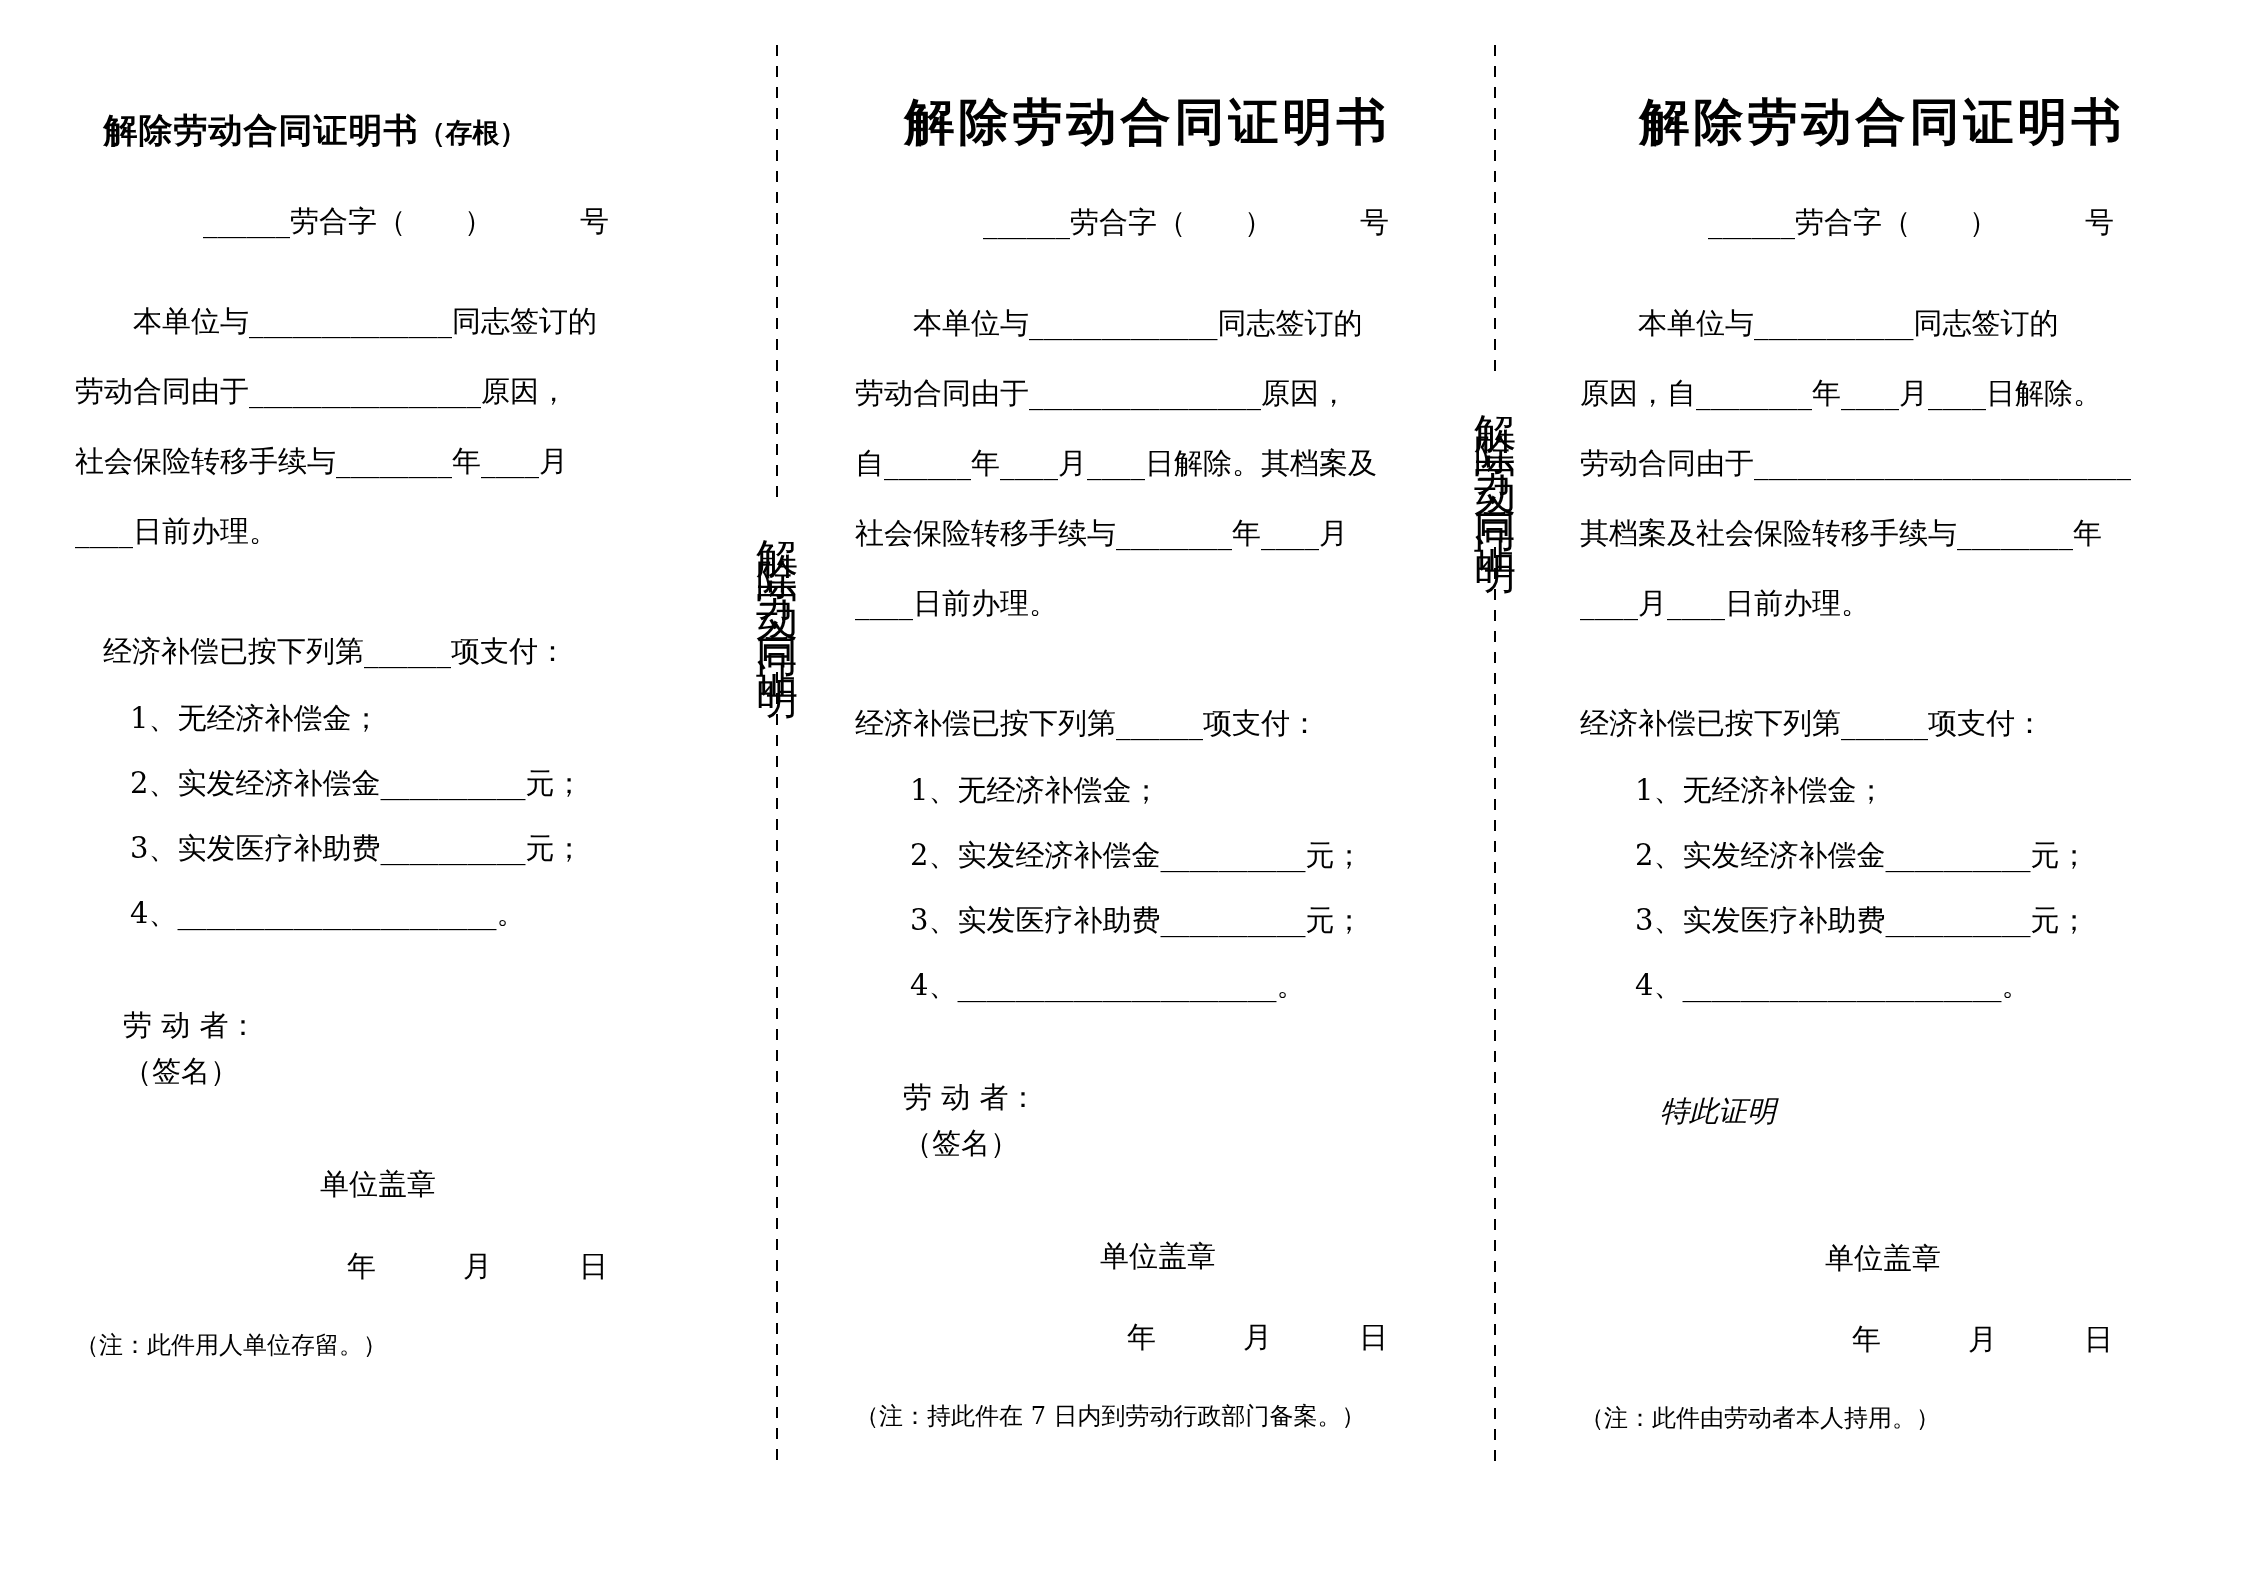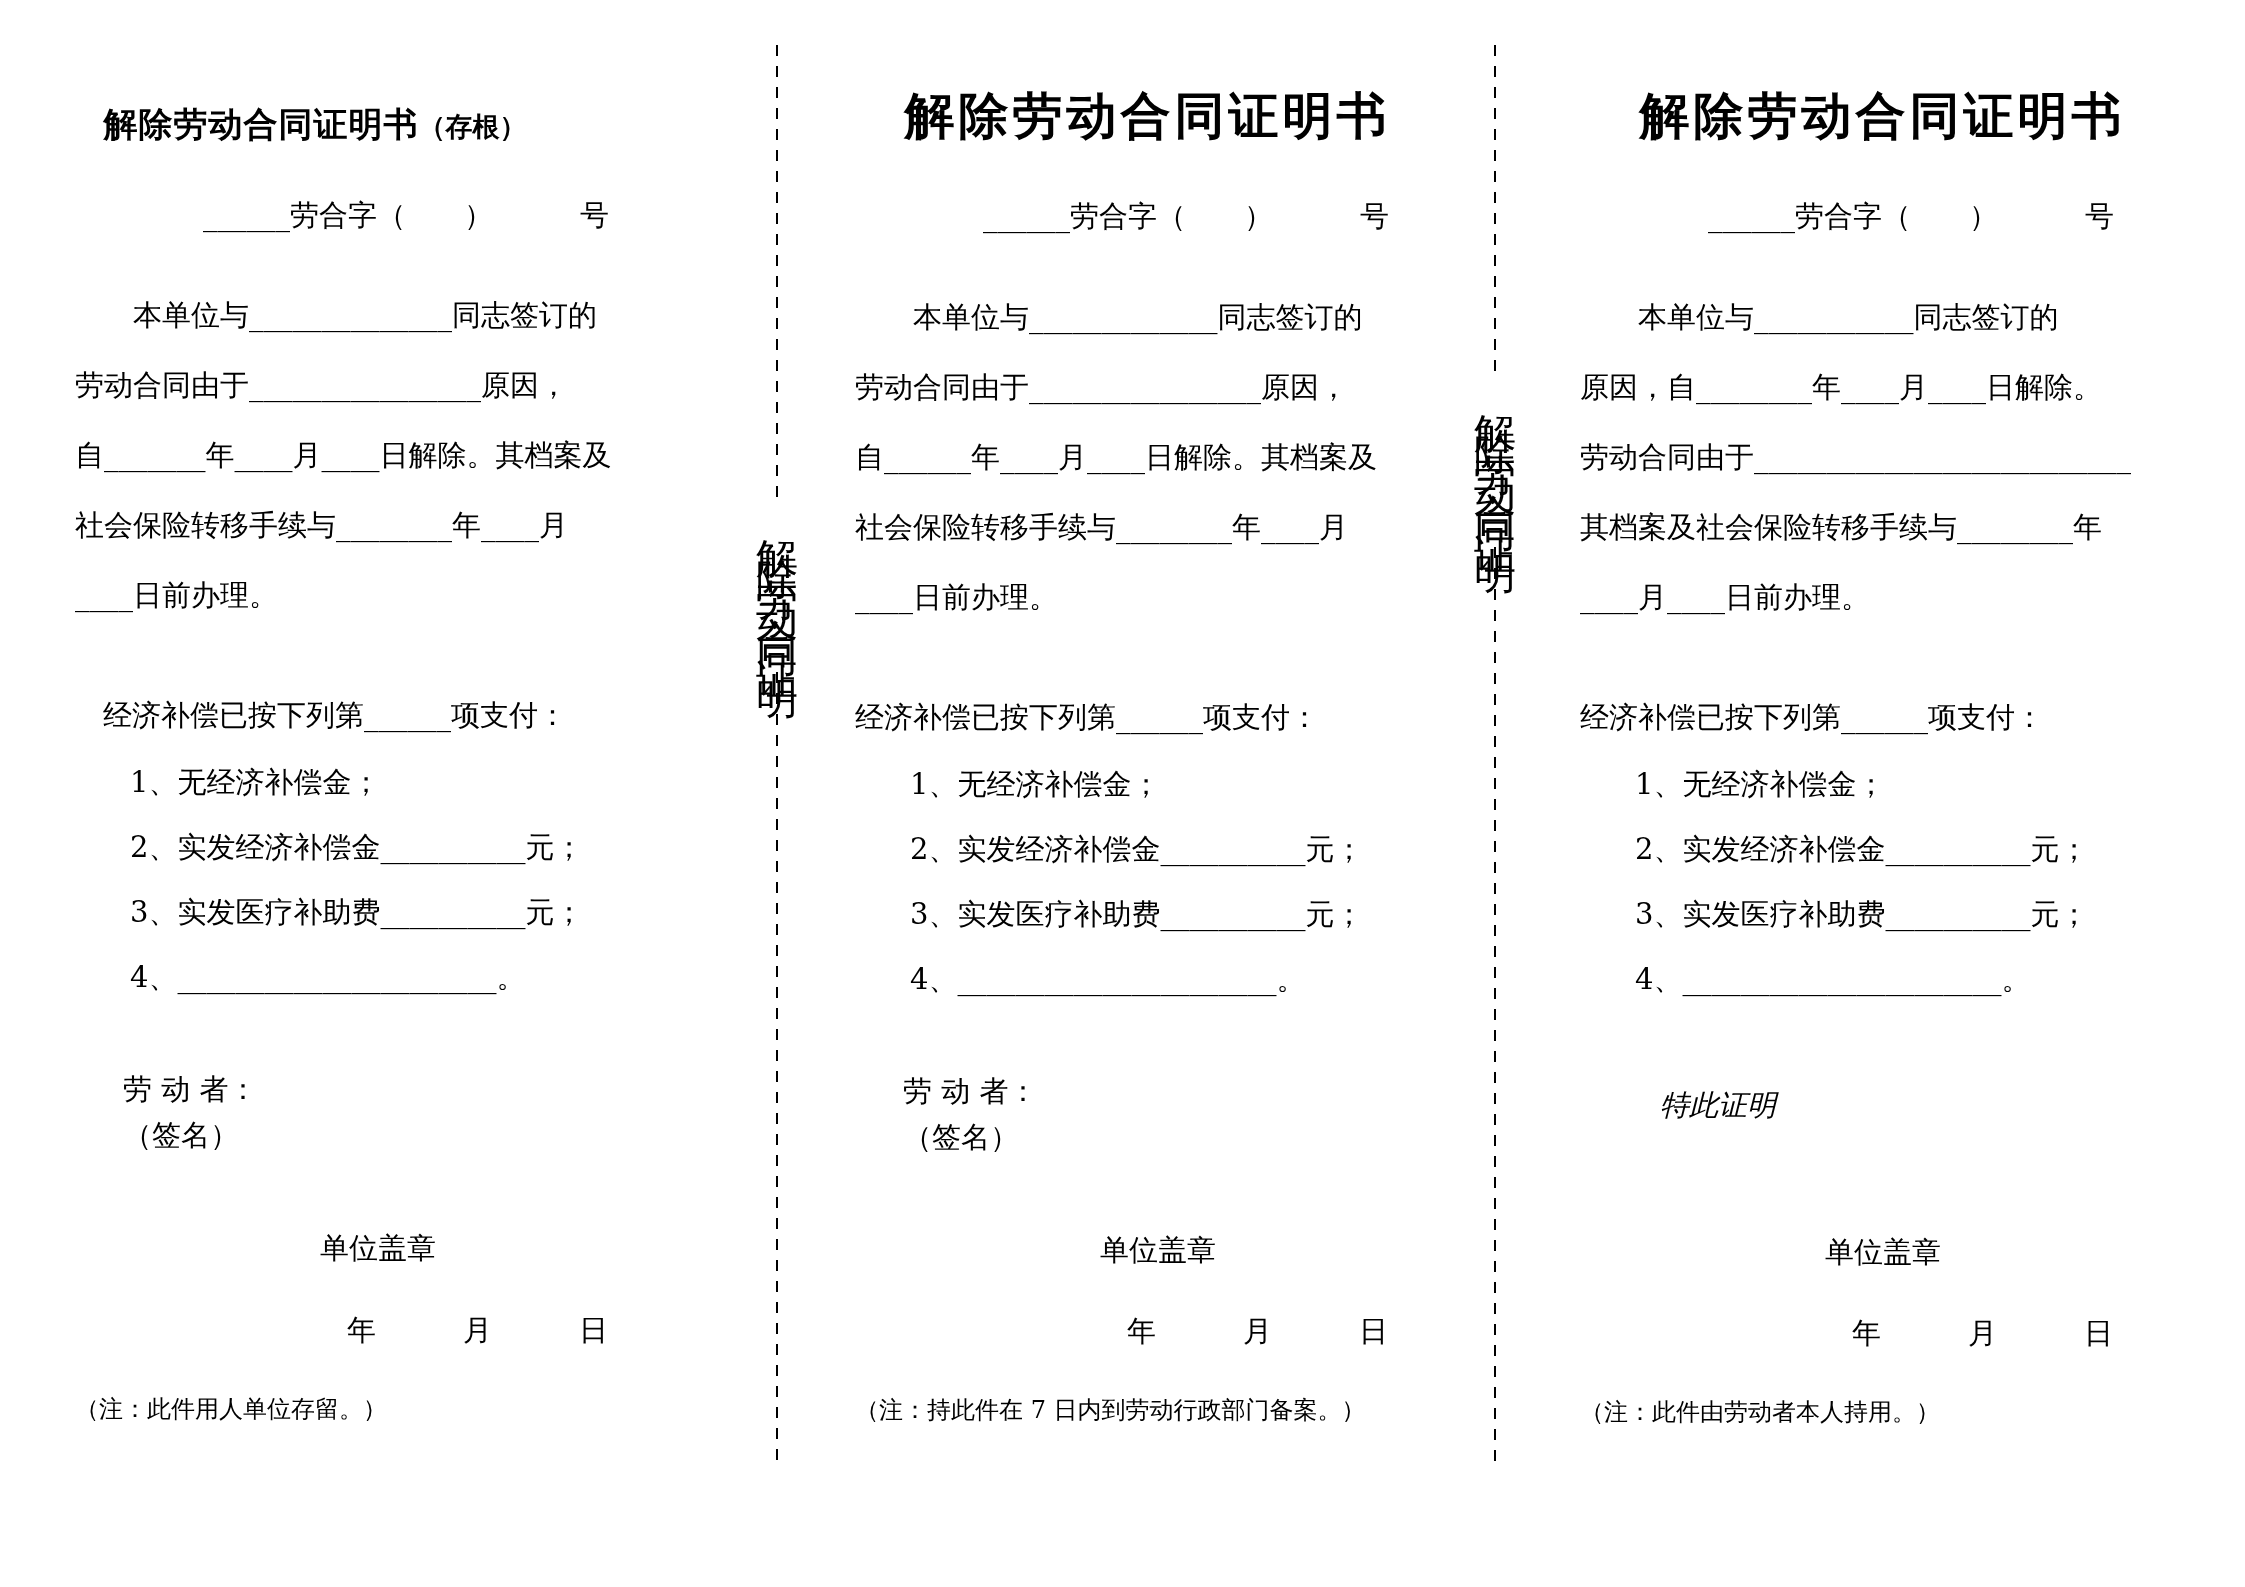--- a/index.html
+++ b/index.html
@@ -4,21 +4,21 @@
 <style>
   html,body { margin:0; padding:0; background:#e8e8e8; }
   .page {
     position:relative;
     width:2245px; height:1587px;
     background:#ffffff;
     font-family:"DejaVu Serif","Liberation Serif",serif;
     color:#000;
     overflow:hidden;
   }
-  .col { position:absolute; top:86px; font-size:29px; line-height:1.3; }
+  .col { position:absolute; top:92px; font-size:29px; line-height:1.3; }
   .col1 { left:75px;  width:480px; }
   .col2 { left:855px; width:585px; }
   .col3 { left:1580px; width:605px; }
 
   .title {
     margin:0; text-align:center; font-weight:700;
     font-family:"DejaVu Sans","Liberation Sans",sans-serif;
     line-height:1.2; white-space:nowrap;
   }
   .col1 .title { font-size:34px; margin-top:18px; letter-spacing:1px; }
@@ -66,21 +66,20 @@
 <body>
 
 <div class="page">
 
   <section class="col col1">
     <h1 class="title"><span>解除劳动合同证明书</span><span class="suffix">（存根）</span></h1>
     <div class="docno">______劳合字（　　）　　　号</div>
     <div class="body">
       <div class="bline indent">本单位与______________同志签订的</div>
       <div class="bline">劳动合同由于________________原因，</div>
-      <div class="bline">自_______年____月____日解除。其档案及</div>
       <div class="bline">社会保险转移手续与________年____月</div>
       <div class="bline">____日前办理。</div>
     </div>
     <div class="comp-head">经济补偿已按下列第______项支付：</div>
     <div class="items">
       <div class="item">1、无经济补偿金；</div>
       <div class="item">2、实发经济补偿金__________元；</div>
       <div class="item">3、实发医疗补助费__________元；</div>
       <div class="item">4、______________________。</div>
     </div>

